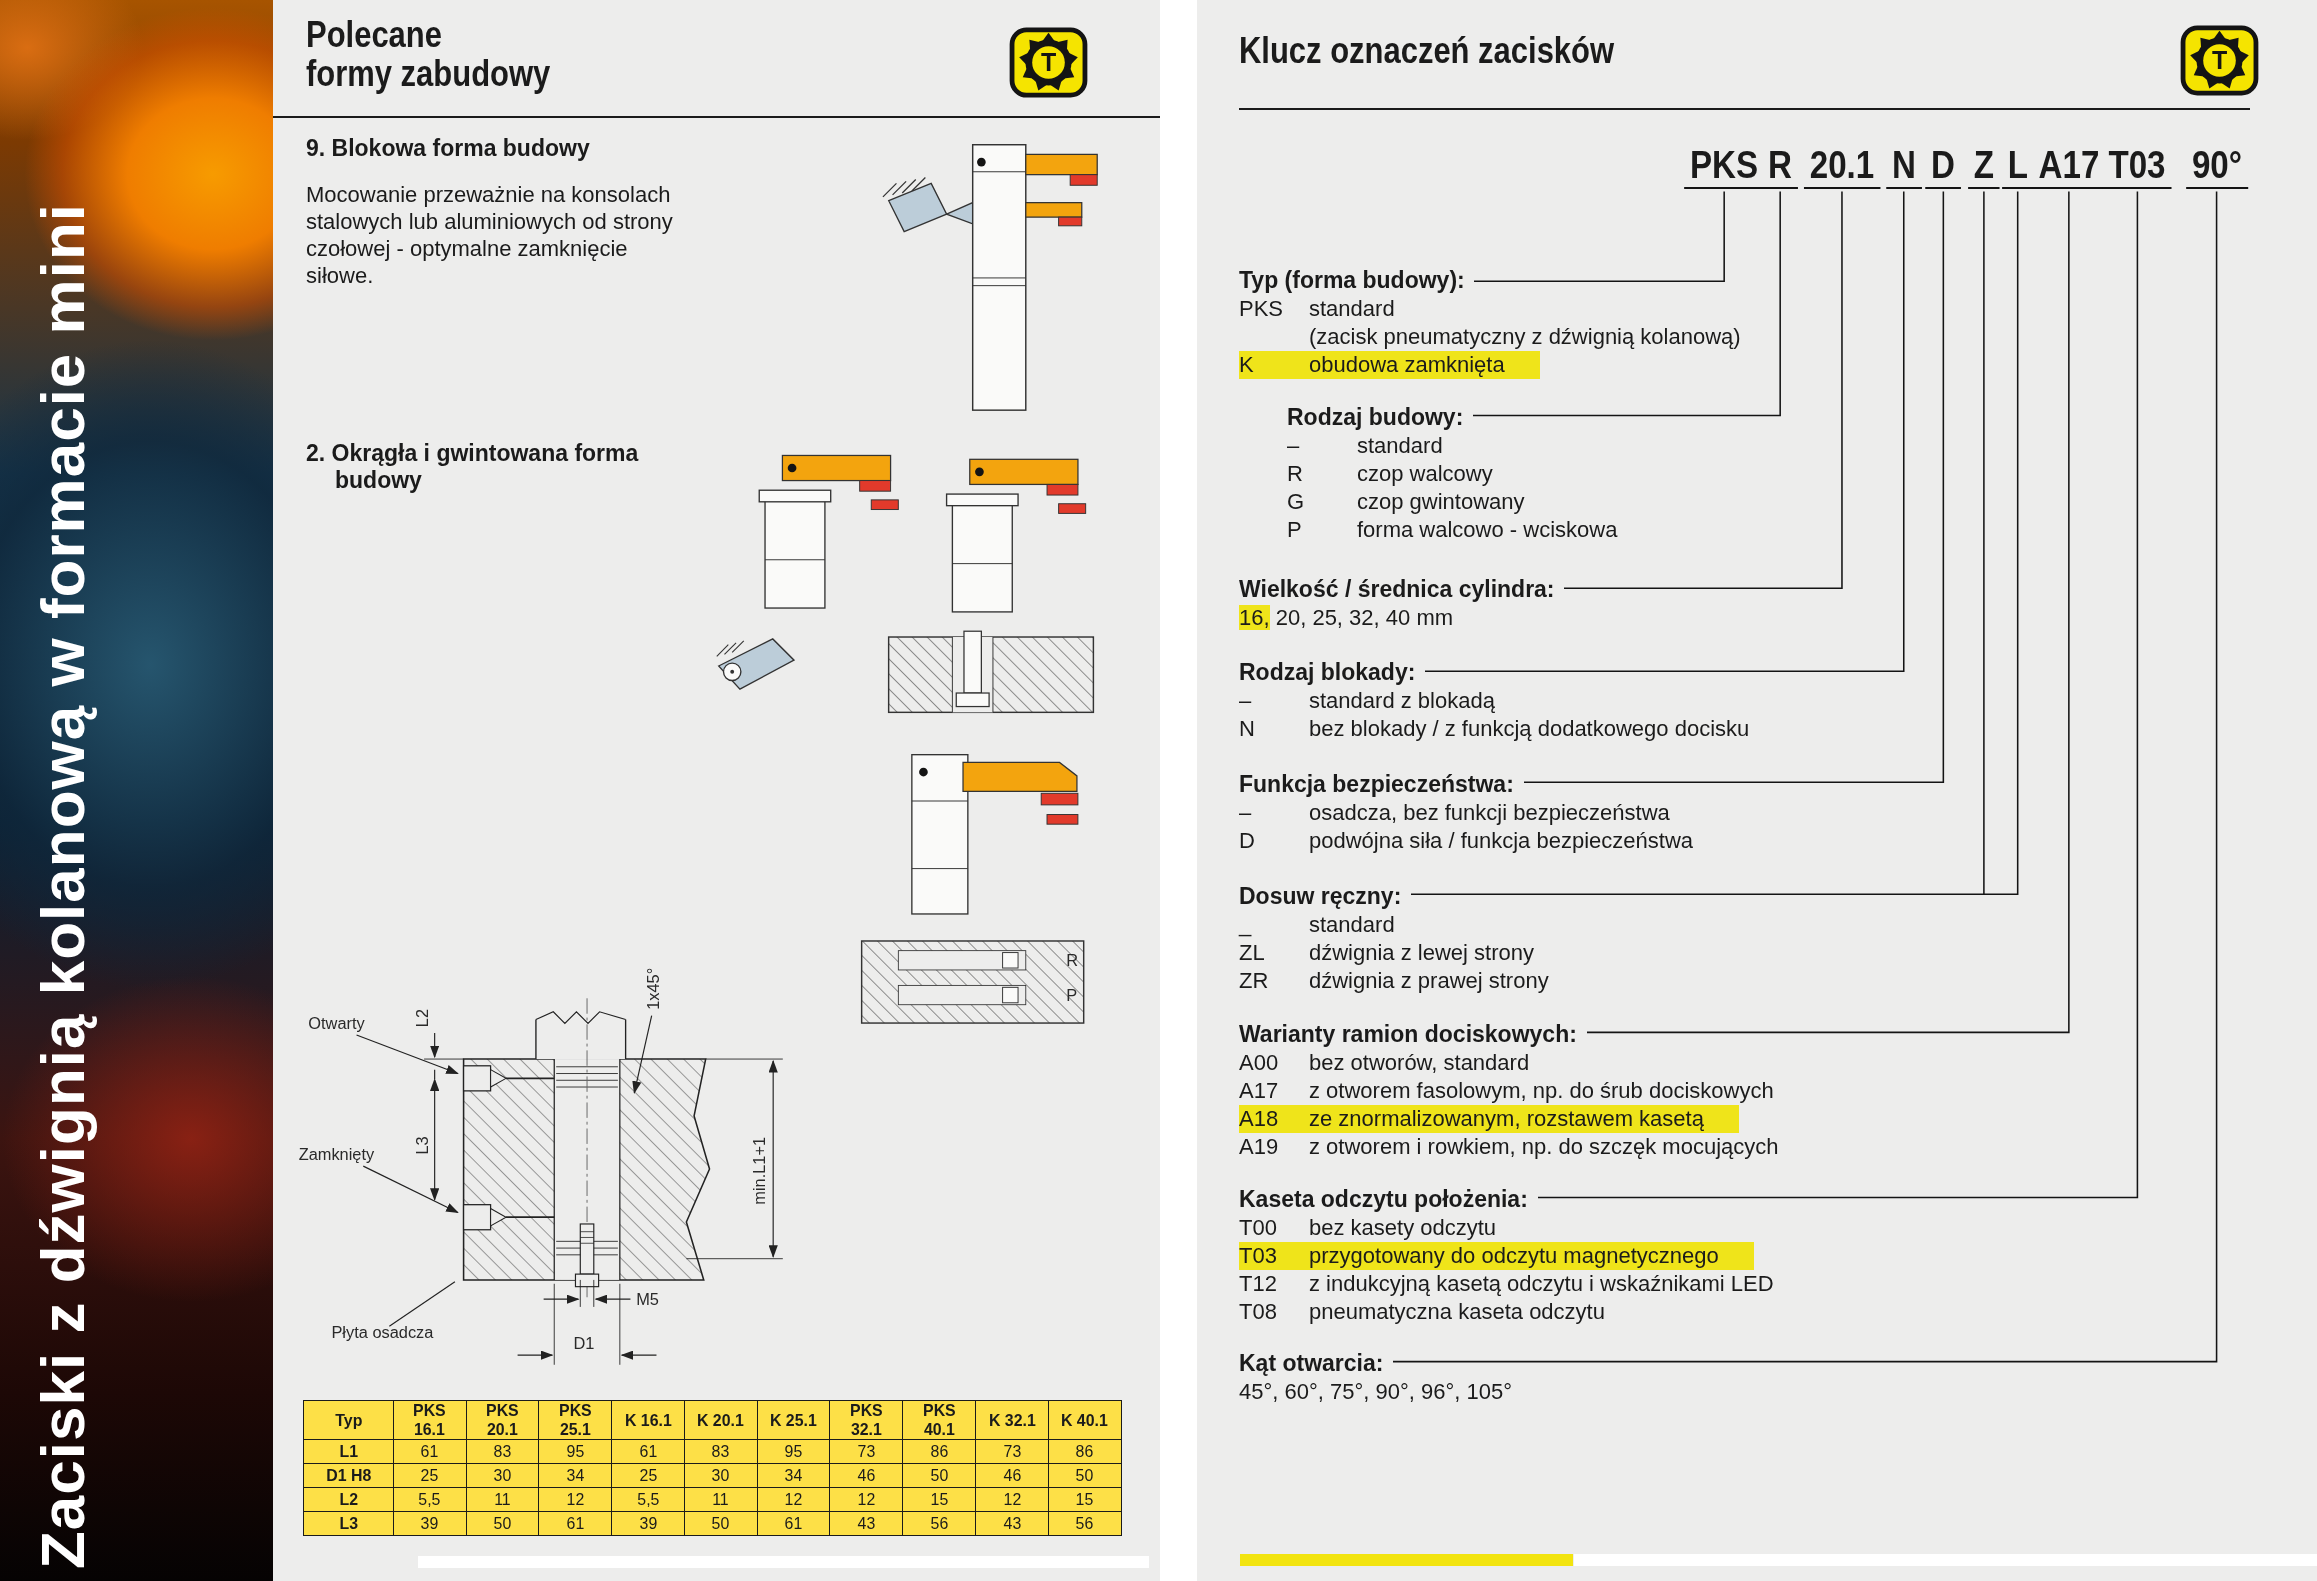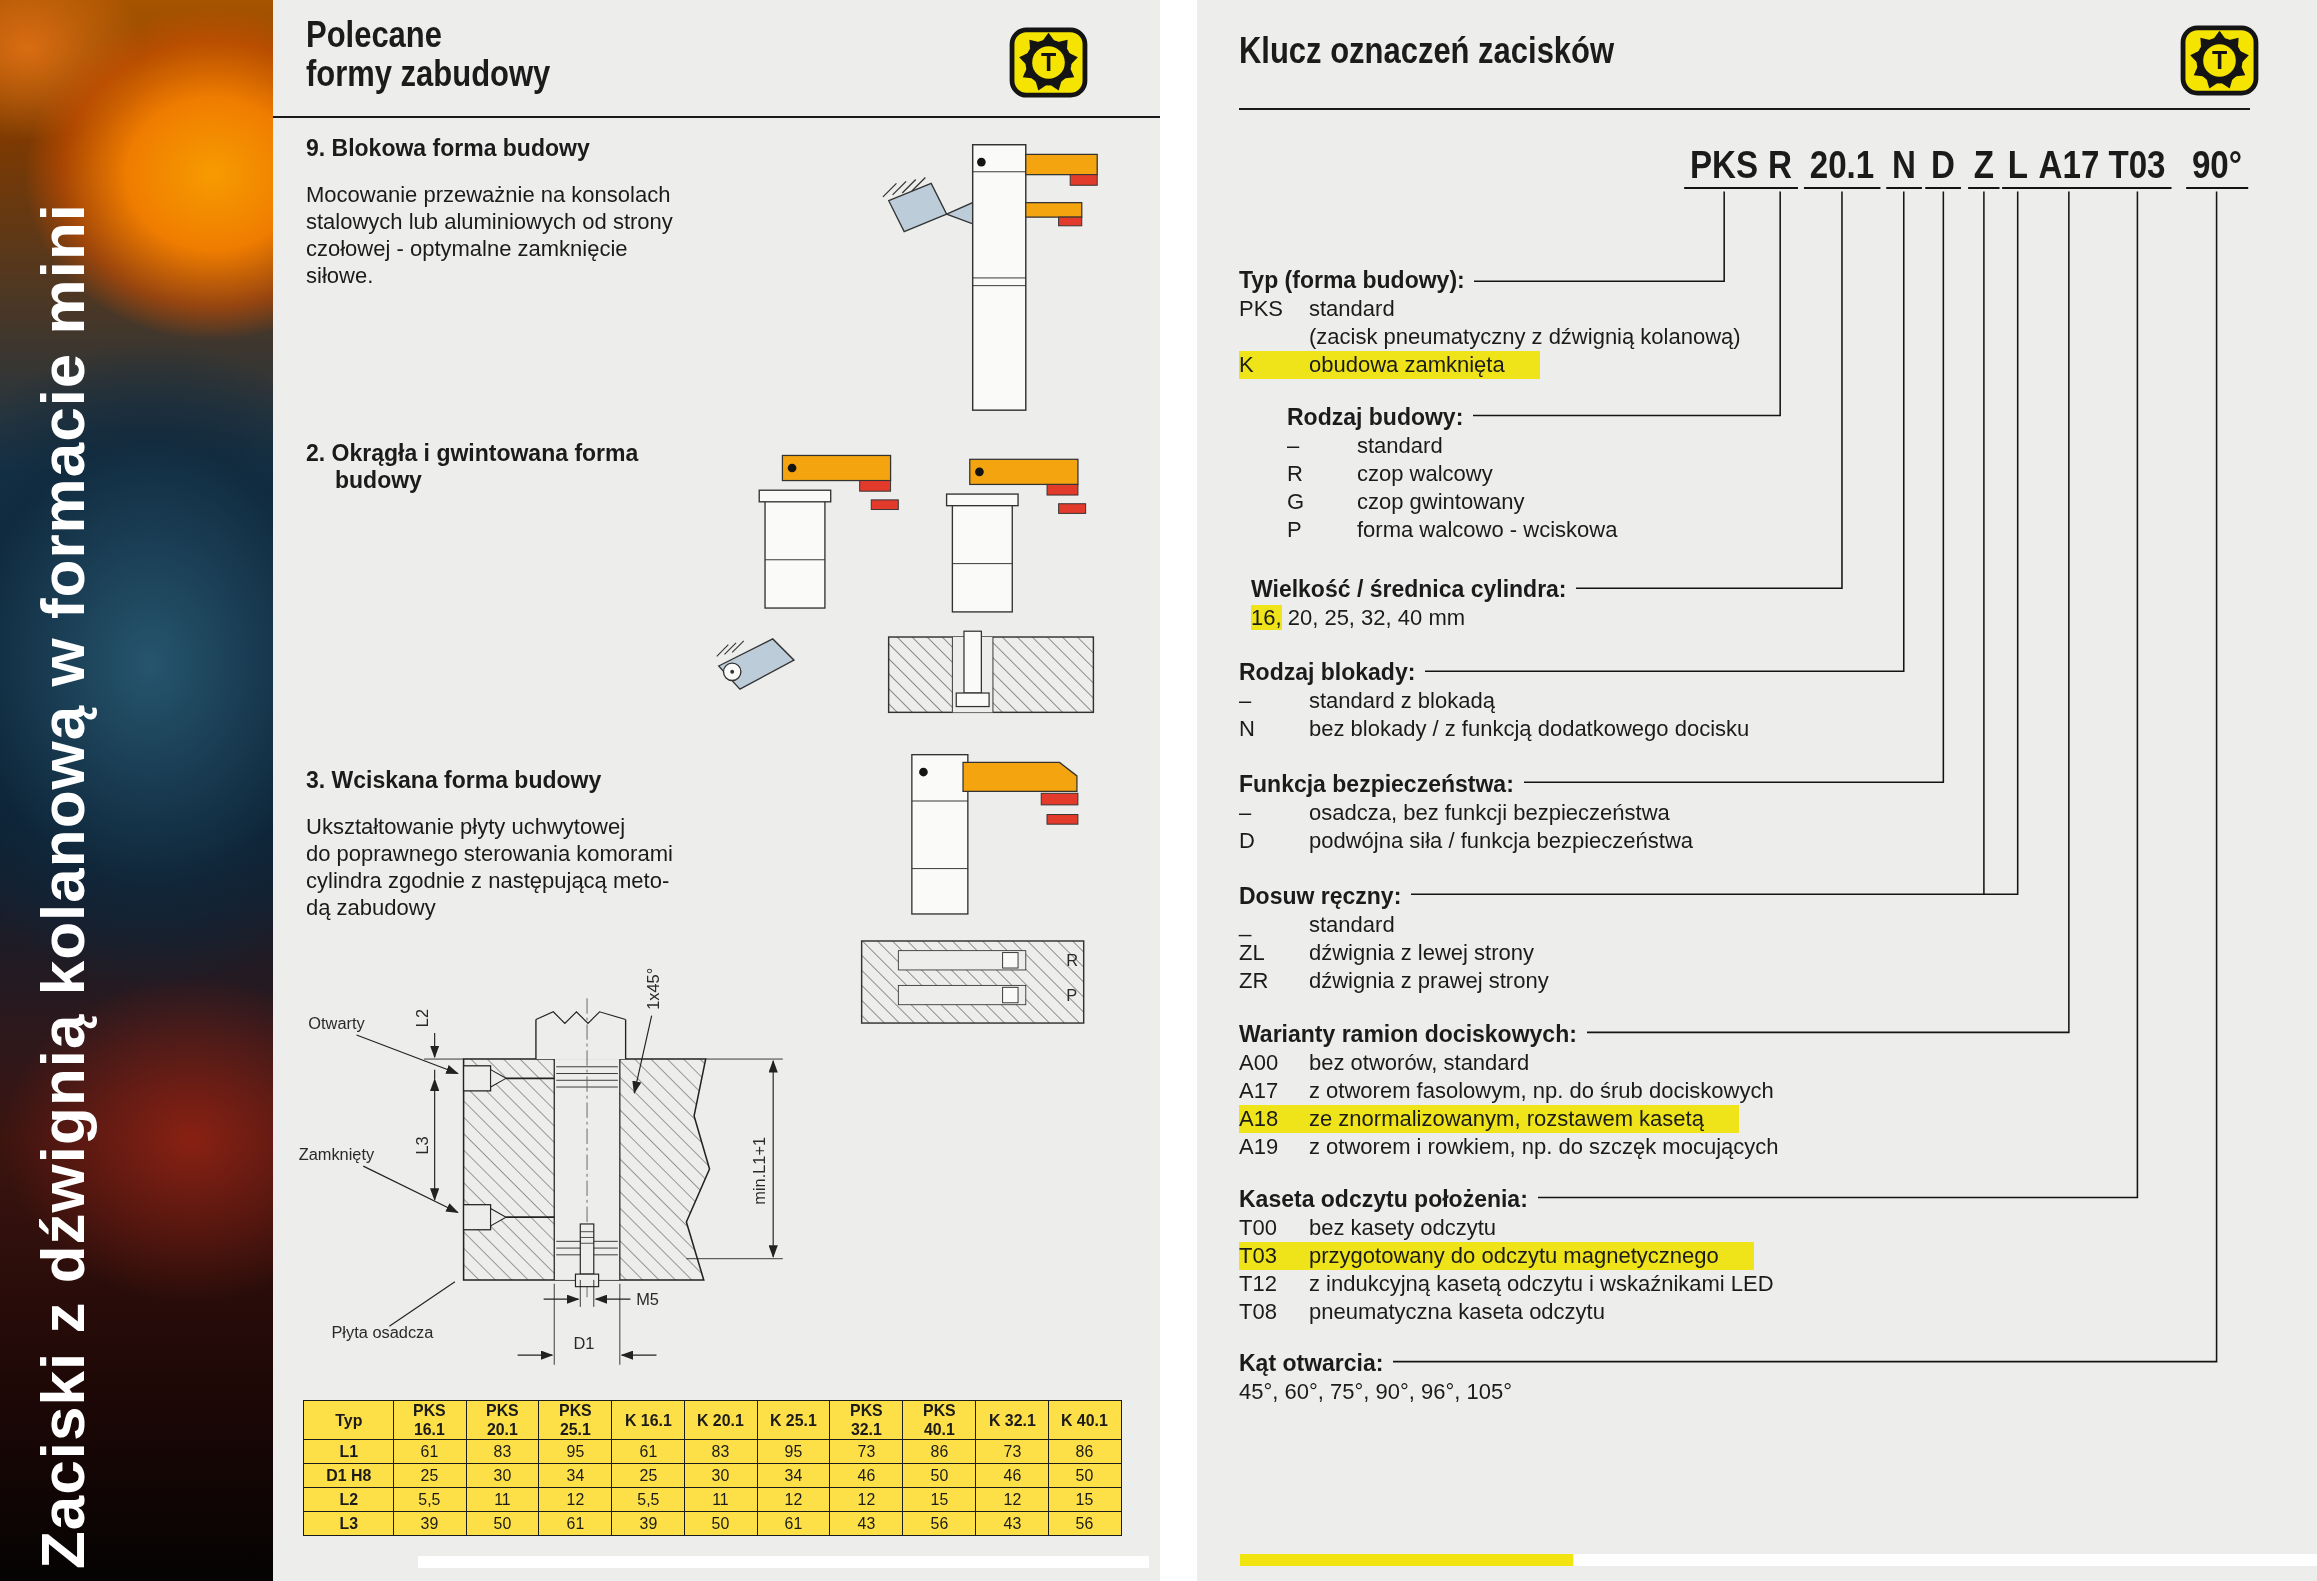--- a/index.html
+++ b/index.html
@@ -59,21 +59,21 @@
     position:absolute;bottom:0;transform:translateX(-50%) scaleX(.85);
     font-weight:bold;font-size:39px;line-height:42px;
     border-bottom:2.9px solid #141414;padding:0 6.8px 1px 6.8px;white-space:nowrap;
   }
   .t0{left:527px;} .t1{left:583px;} .t2{left:645px;} .t3{left:707px;} .t4{left:746px;}
   .t5{left:787px;} .t6{left:821px;} .t7{left:872px;} .t8{left:940px;} .t9{left:1020px;}
 
   .connectors{position:absolute;left:0;top:0;}
 
   .r-sec{position:absolute;left:42px;width:869px;}
-  .rs1{top:266px;} .rs2{top:403px;margin-left:48px;} .rs3{top:575px;margin-left:12px;} .rs4{top:658px;} .rs5{top:770px;}
+  .rs1{top:266px;} .rs2{top:403px;margin-left:48px;} .rs3{top:575px;} .rs4{top:658px;} .rs5{top:770px;}
   .rs6{top:882px;} .rs7{top:1020px;} .rs8{top:1185px;} .rs9{top:1349px;}
   .r-label{font-weight:bold;font-size:23px;line-height:29px;background:#ededec;display:inline-block;padding-right:9.7px;position:relative;z-index:2;}
   .r-row{display:flex;font-size:22px;line-height:28px;}
   .r-code{width:70px;flex:none;}
   .r-val{font-size:22px;line-height:28px;}
   .hl{background:#efe41a;}
   .hl-row{width:fit-content;padding-right:35px;background:#efe41a;}
 
   
   svg text{font-family:"Liberation Sans",sans-serif;}
@@ -127,29 +127,20 @@
     </div>
   </div>
 
   <div class="lsec" style="top:440px;">
     <div class="lsec-title">
       <div>2. Okrągła i gwintowana forma</div>
       <div class="indent">budowy</div>
     </div>
   </div>
 
-  <div class="lsec" style="top:767px;">
-    <div class="lsec-title">3. Wciskana forma budowy</div>
-    <div class="lsec-body">
-      <div>Ukształtowanie płyty uchwytowej</div>
-      <div>do poprawnego sterowania komorami</div>
-      <div>cylindra zgodnie z następującą meto-</div>
-      <div>dą zabudowy</div>
-    </div>
-  </div>
 
   <svg style="position:absolute;left:608px;top:133px;" width="222" height="286" viewBox="0 0 230 296">
     <g stroke="#333" stroke-width="1.3">
       <line x1="2" y1="66" x2="16" y2="52"></line>
         <line x1="12" y1="64" x2="26" y2="50"></line>
       <line x1="22" y1="62" x2="36" y2="48"></line>
         <line x1="32" y1="60" x2="46" y2="46"></line>
     </g>
     <polygon points="8,70 52,52 68,84 24,102" fill="#bccdd9" stroke="#333" stroke-width="1.4"></polygon>
     <polygon points="68,84 95,72 95,94" fill="#bccdd9" stroke="#333" stroke-width="1.4"></polygon>

